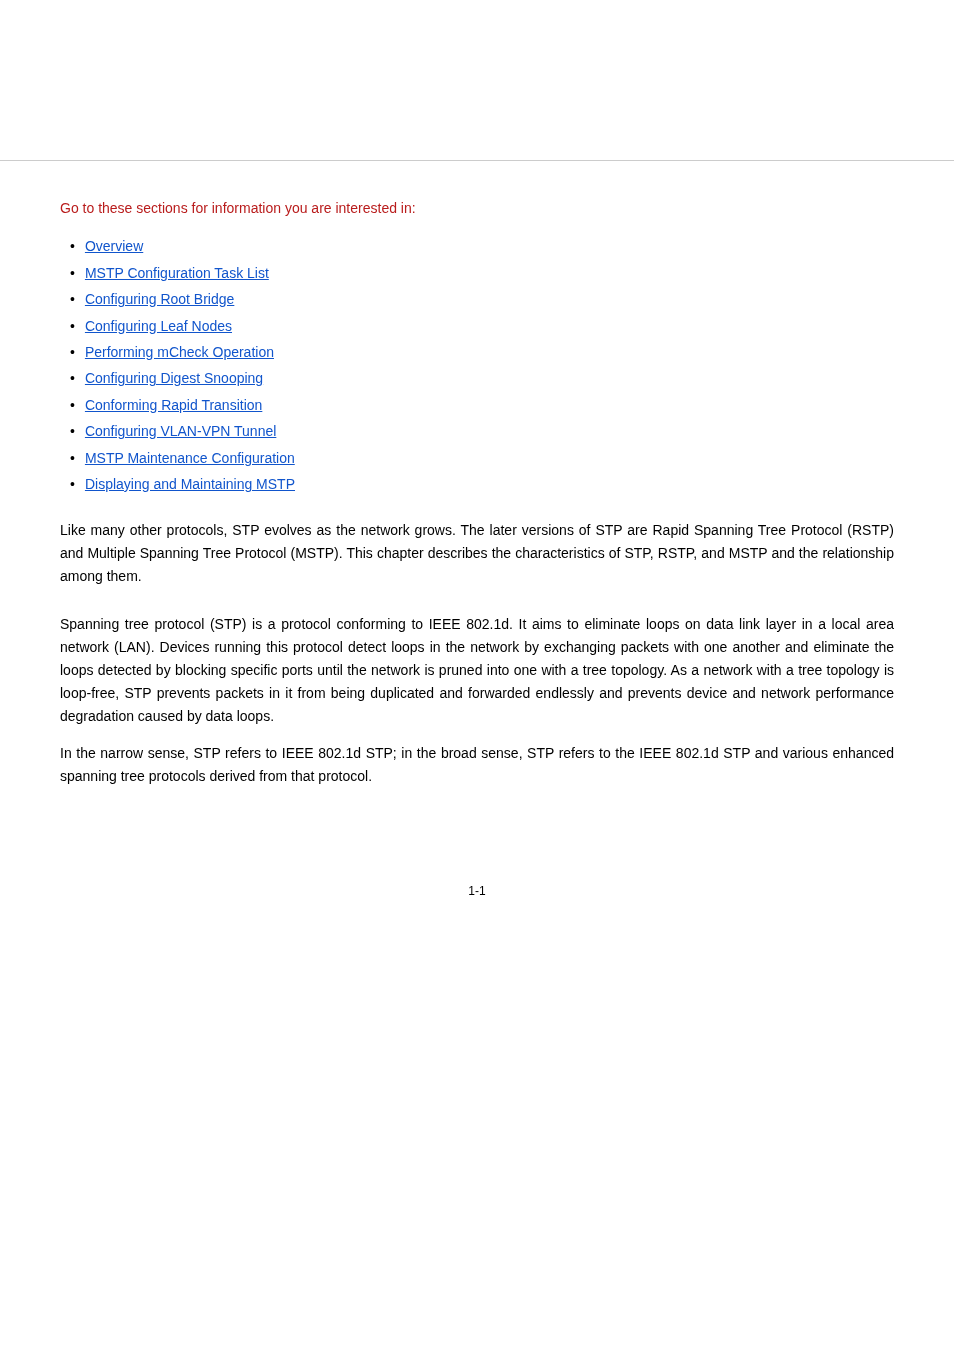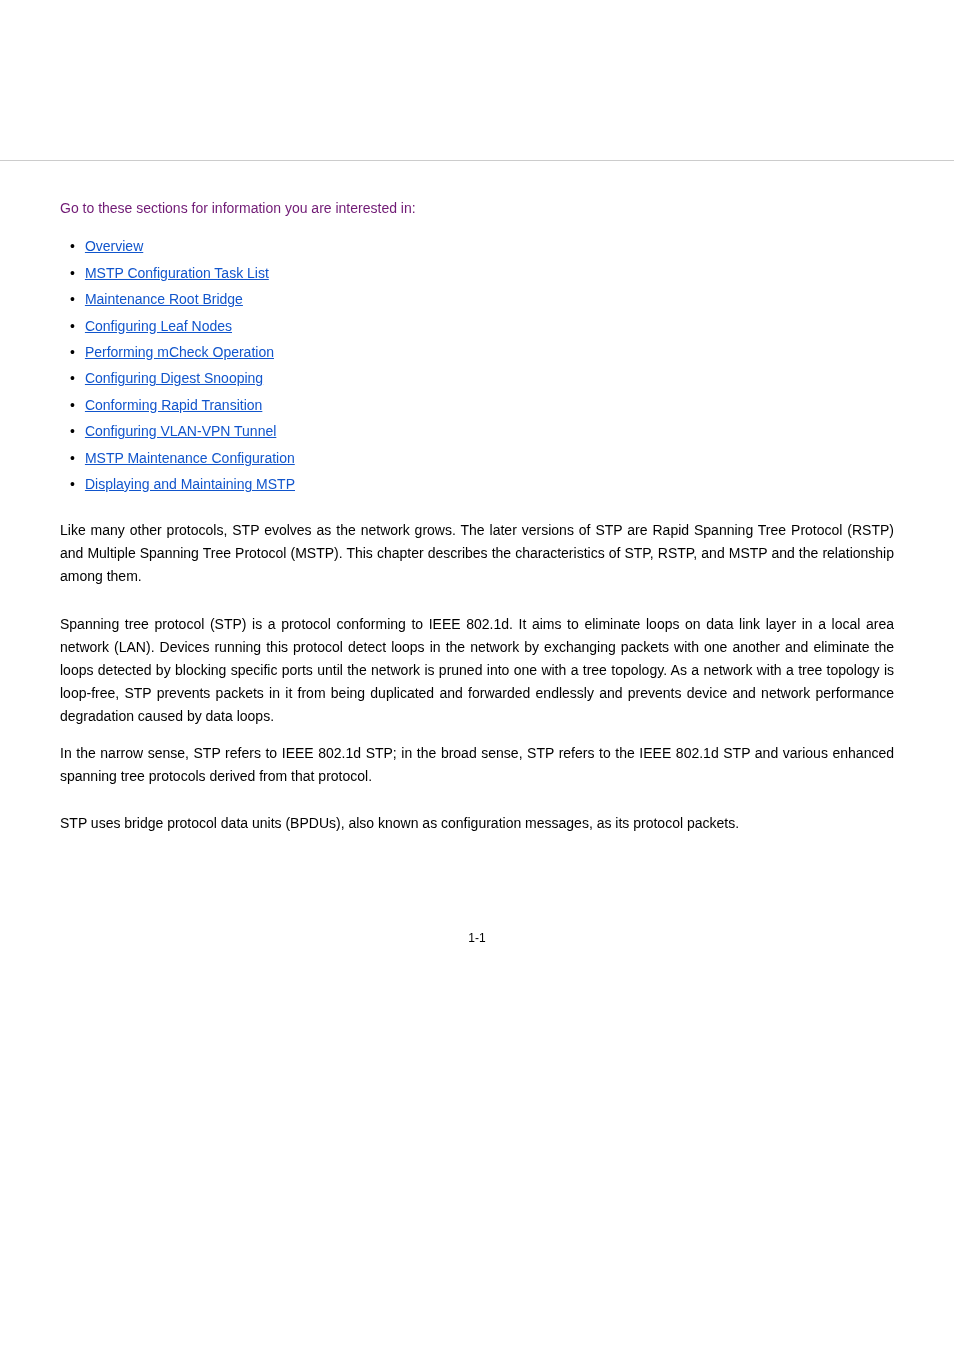--- a/index.html
+++ b/index.html
@@ -32,21 +32,21 @@
     }
 
     .content-area {
       padding: 20px 60px 40px 60px;
     }
 
     .intro-text {
       margin-top: 16px;
       margin-bottom: 16px;
       font-size: 14px;
-      color: #701a75;
+      color: #b91c1c;
       line-height: 1.6;
     }
 
     .nav-list {
       list-style: none;
       margin: 0 0 16px 0;
       padding: 0;
     }
 
     .nav-list li {
@@ -104,21 +104,21 @@
     <p class="intro-text">Go to these sections for information you are interested in:</p>
 
     <ul class="nav-list">
     <li>
           <a href="#">Overview</a>
         </li>
         <li>
           <a href="#">MSTP Configuration Task List</a>
         </li>
         <li>
-          <a href="#">Maintenance Root Bridge</a>
+          <a href="#">Configuring Root Bridge</a>
         </li>
         <li>
           <a href="#">Configuring Leaf Nodes</a>
         </li>
         <li>
           <a href="#">Performing mCheck Operation</a>
         </li>
         <li>
           <a href="#">Configuring Digest Snooping</a>
         </li>
@@ -138,22 +138,19 @@
 
     <div class="section-block">
       <p class="body-paragraph">Like many other protocols, STP evolves as the network grows. The later versions of STP are Rapid Spanning Tree Protocol (RSTP) and Multiple Spanning Tree Protocol (MSTP). This chapter describes the characteristics of STP, RSTP, and MSTP and the relationship among them.</p>
     </div>
 
     <div class="section-block">
       <p class="body-paragraph">Spanning tree protocol (STP) is a protocol conforming to IEEE 802.1d. It aims to eliminate loops on data link layer in a local area network (LAN). Devices running this protocol detect loops in the network by exchanging packets with one another and eliminate the loops detected by blocking specific ports until the network is pruned into one with a tree topology. As a network with a tree topology is loop-free, STP prevents packets in it from being duplicated and forwarded endlessly and prevents device and network performance degradation caused by data loops.</p>
       <p class="body-paragraph">In the narrow sense, STP refers to IEEE 802.1d STP; in the broad sense, STP refers to the IEEE 802.1d STP and various enhanced spanning tree protocols derived from that protocol.</p>
     </div>
 
-    <div class="section-block">
-      <p class="body-paragraph">STP uses bridge protocol data units (BPDUs), also known as configuration messages, as its protocol packets.</p>
-    </div>
 
   </div>
 
   <div class="footer">
     <span>1-1</span>
   </div>
 </div>
 
 </body></html>

